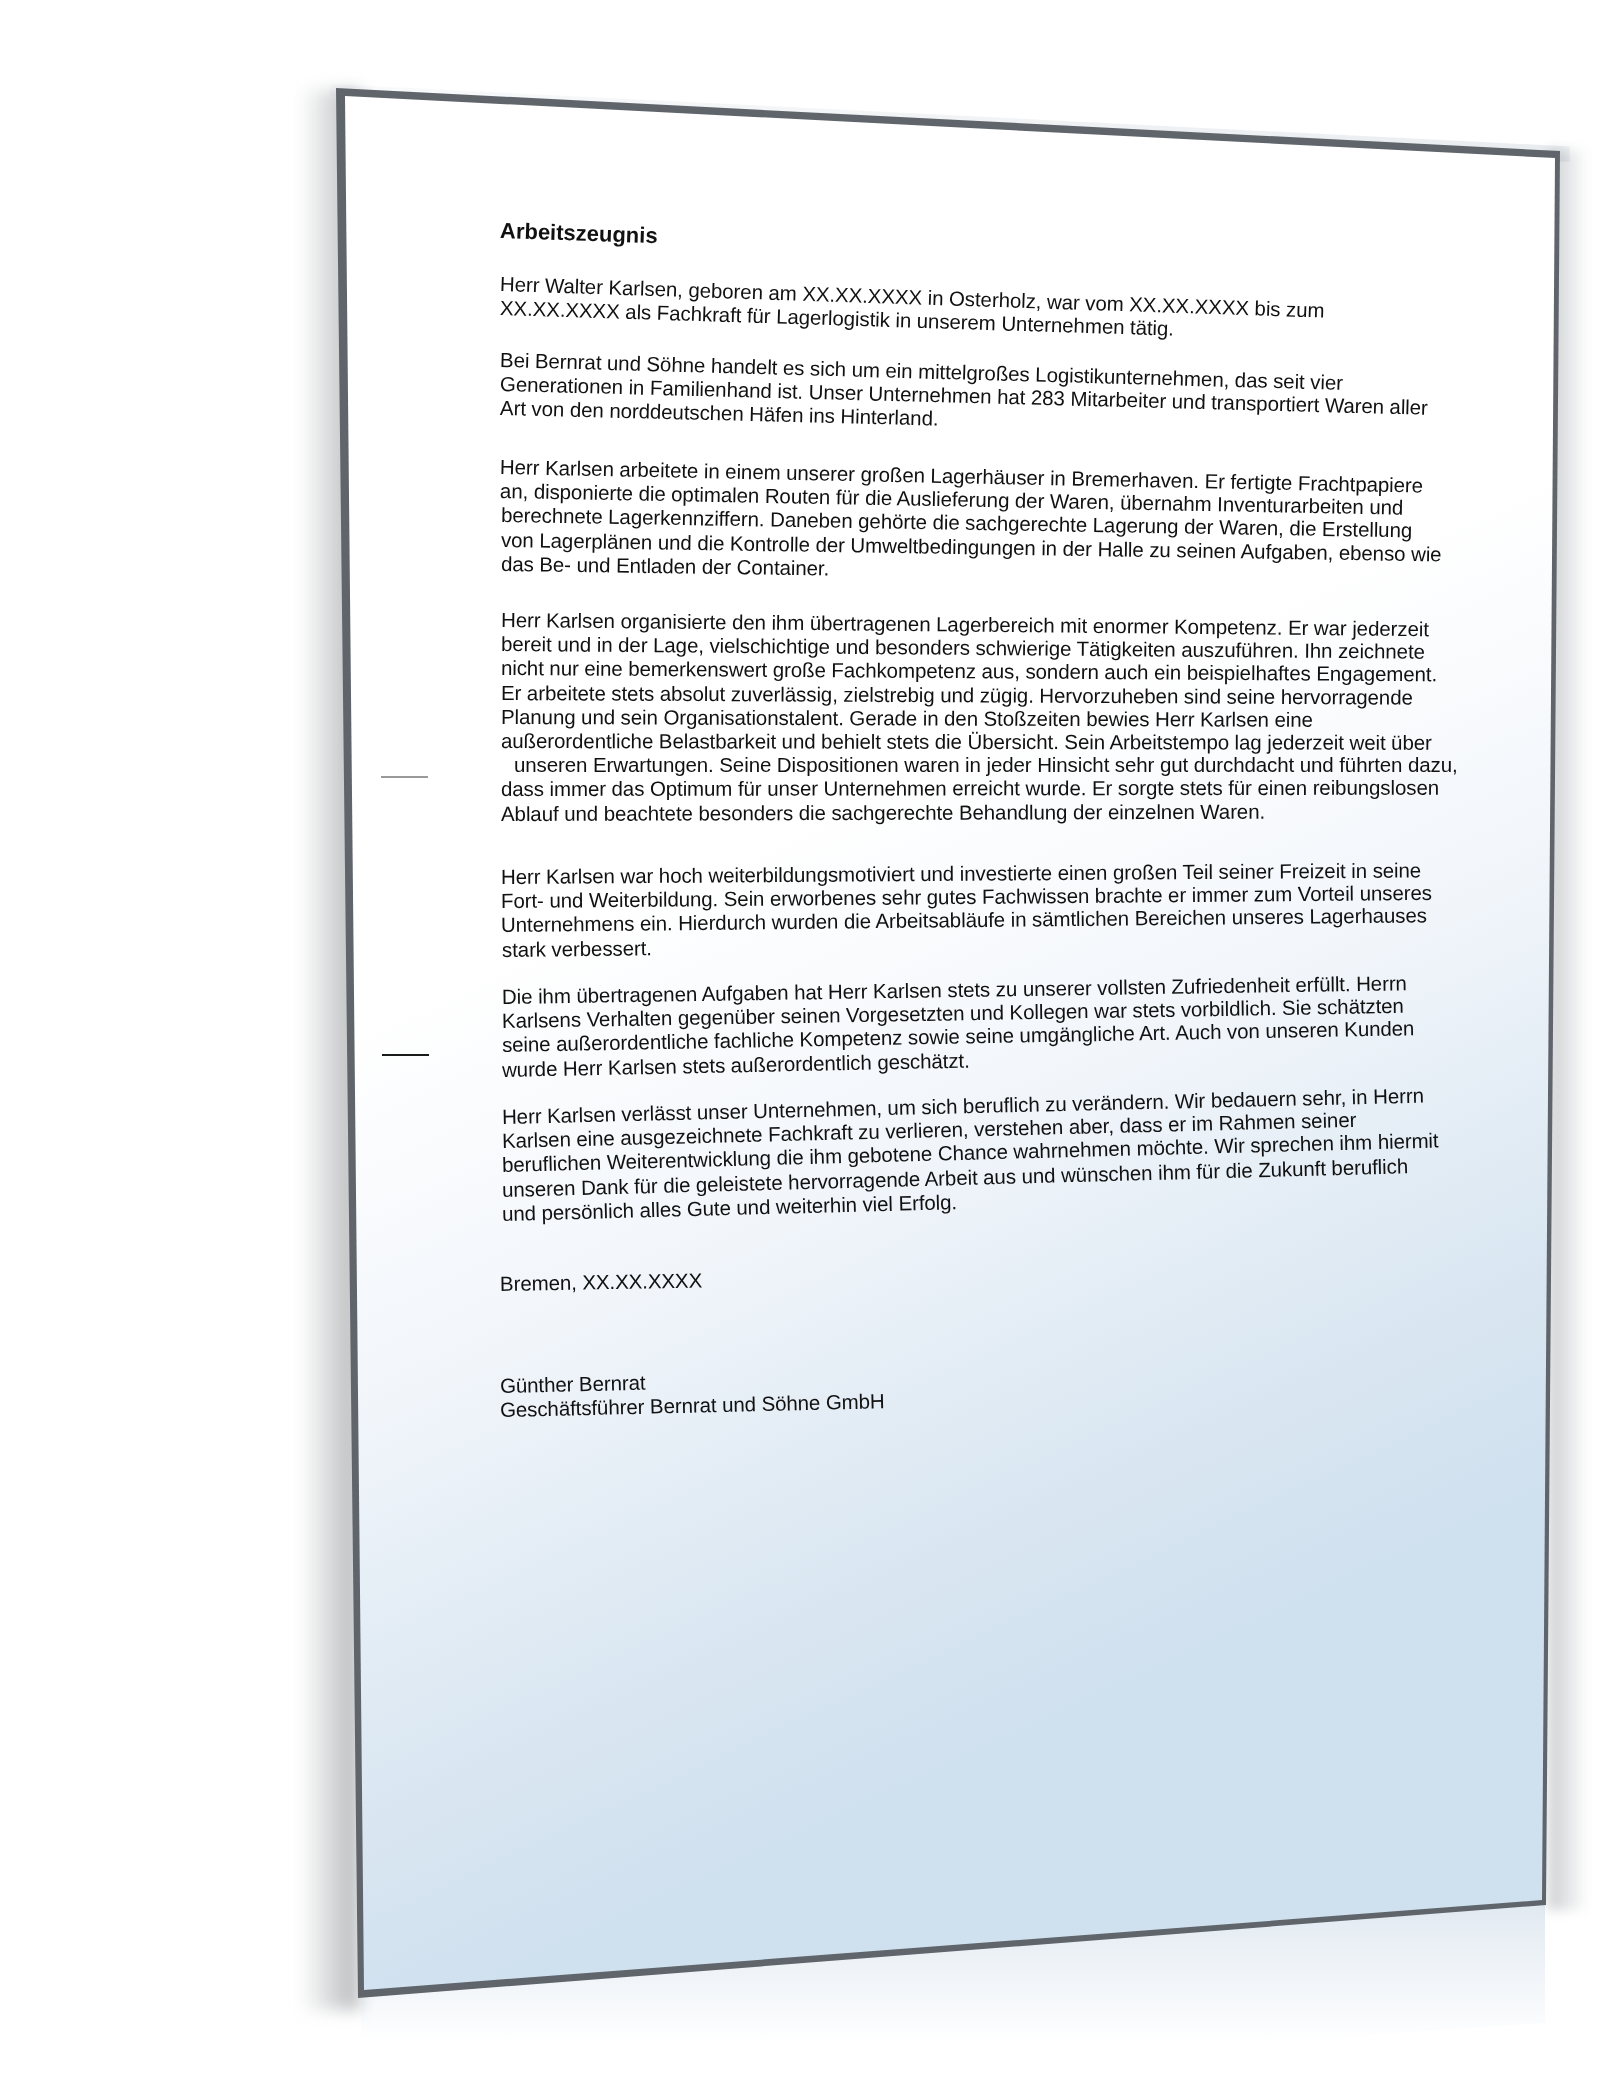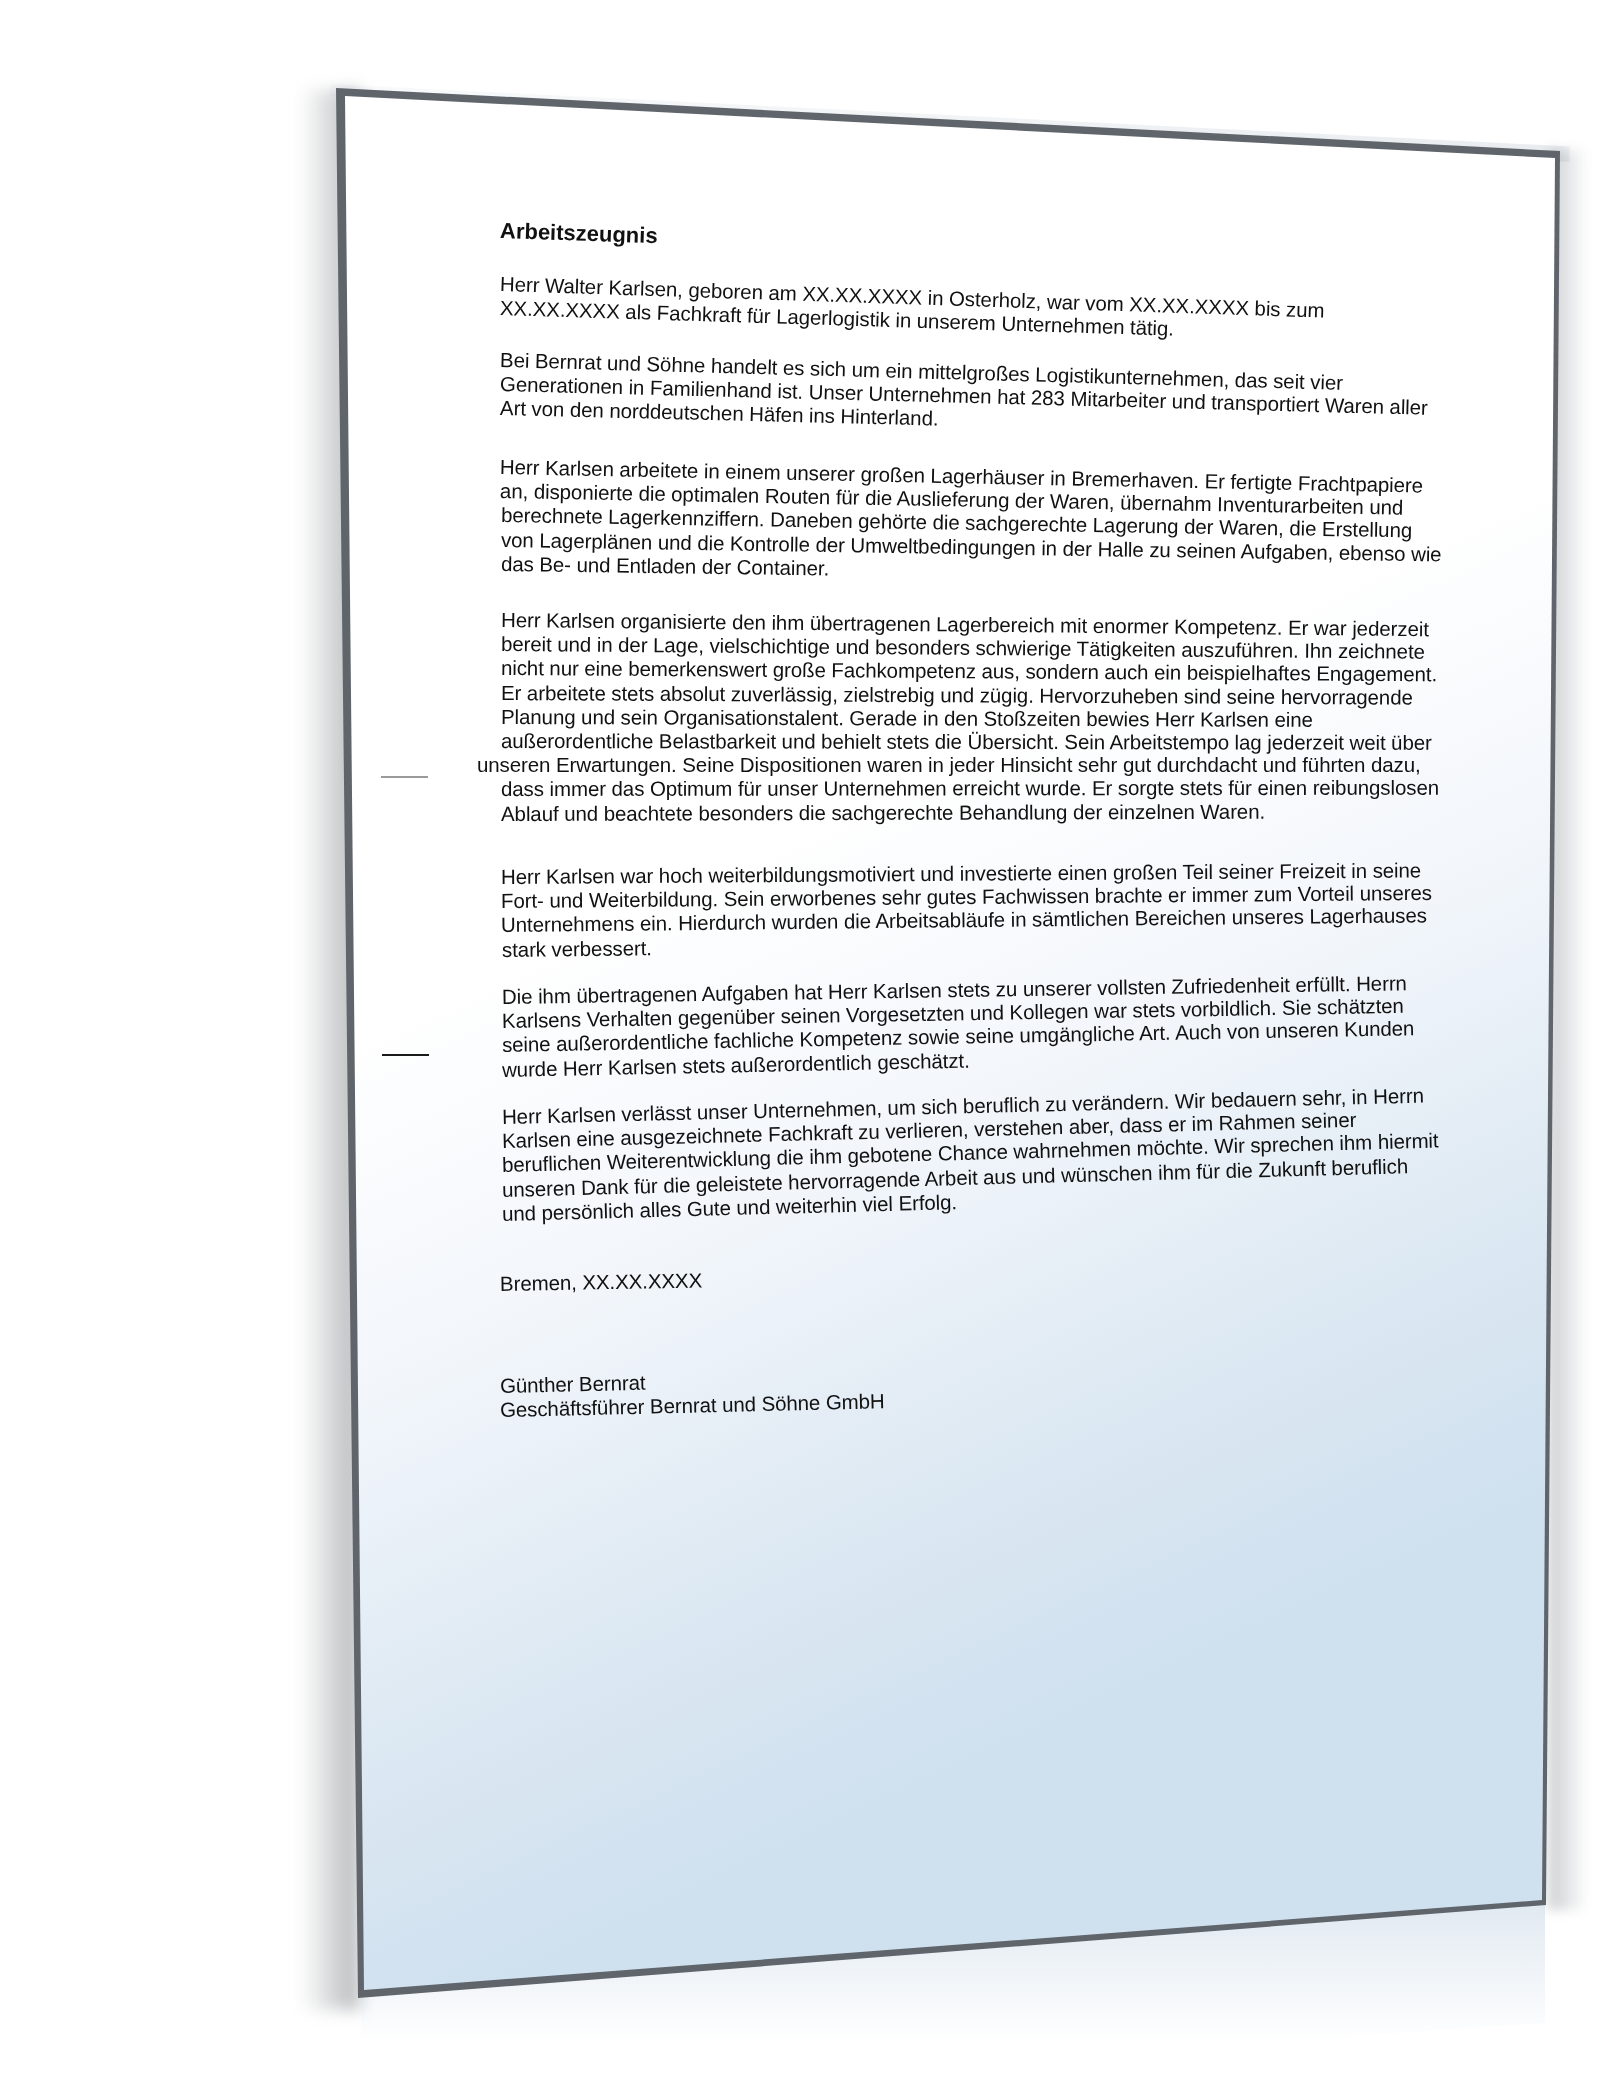--- a/index.html
+++ b/index.html
@@ -83,21 +83,21 @@
       <div class="line" style="left: 500.601px; top: 527.6px; transform: rotate(0.88deg);">von Lagerplänen und die Kontrolle der Umweltbedingungen in der Halle zu seinen Aufgaben, ebenso wie</div>
       <div class="line" style="left: 500.656px; top: 551.8px; transform: rotate(0.79deg);">das Be- und Entladen der Container.</div>
     </div>
     <div>
       <div class="line" style="left: 500.782px; top: 608px; transform: rotate(0.57deg);">Herr Karlsen organisierte den ihm übertragenen Lagerbereich mit enormer Kompetenz. Er war jederzeit</div>
       <div class="line" style="left: 500.836px; top: 632.2px; transform: rotate(0.48deg);">bereit und in der Lage, vielschichtige und besonders schwierige Tätigkeiten auszuführen. Ihn zeichnete</div>
       <div class="line" style="left: 500.891px; top: 656.4px; transform: rotate(0.39deg);">nicht nur eine bemerkenswert große Fachkompetenz aus, sondern auch ein beispielhaftes Engagement.</div>
       <div class="line" style="left: 500.945px; top: 680.6px; transform: rotate(0.29deg);">Er arbeitete stets absolut zuverlässig, zielstrebig und zügig. Hervorzuheben sind seine hervorragende</div>
       <div class="line" style="left: 501px; top: 704.8px; transform: rotate(0.2deg);">Planung und sein Organisationstalent. Gerade in den Stoßzeiten bewies Herr Karlsen eine</div>
       <div class="line" style="left: 501.054px; top: 729px; transform: rotate(0.11deg);">außerordentliche Belastbarkeit und behielt stets die Übersicht. Sein Arbeitstempo lag jederzeit weit über</div>
-      <div class="line" style="left: 477px; top: 753.2px; transform: rotate(0.02deg);">unseren Erwartungen. Seine Dispositionen waren in jeder Hinsicht sehr gut durchdacht und führten dazu,</div>
+      <div class="line" style="left: 514px; top: 753.2px; transform: rotate(0.02deg);">unseren Erwartungen. Seine Dispositionen waren in jeder Hinsicht sehr gut durchdacht und führten dazu,</div>
       <div class="line" style="left: 501.163px; top: 777.4px; transform: rotate(-0.08deg);">dass immer das Optimum für unser Unternehmen erreicht wurde. Er sorgte stets für einen reibungslosen</div>
       <div class="line" style="left: 501.217px; top: 801.6px; transform: rotate(-0.17deg);">Ablauf und beachtete besonders die sachgerechte Behandlung der einzelnen Waren.</div>
     </div>
     <div>
       <div class="line" style="left: 501.36px; top: 865px; transform: rotate(-0.41deg);">Herr Karlsen war hoch weiterbildungsmotiviert und investierte einen großen Teil seiner Freizeit in seine</div>
       <div class="line" style="left: 501.414px; top: 889.2px; transform: rotate(-0.5deg);">Fort- und Weiterbildung. Sein erworbenes sehr gutes Fachwissen brachte er immer zum Vorteil unseres</div>
       <div class="line" style="left: 501.468px; top: 913.4px; transform: rotate(-0.6deg);">Unternehmens ein. Hierdurch wurden die Arbeitsabläufe in sämtlichen Bereichen unseres Lagerhauses</div>
       <div class="line" style="left: 501.523px; top: 937.6px; transform: rotate(-0.69deg);">stark verbessert.</div>
     </div>
     <div>

